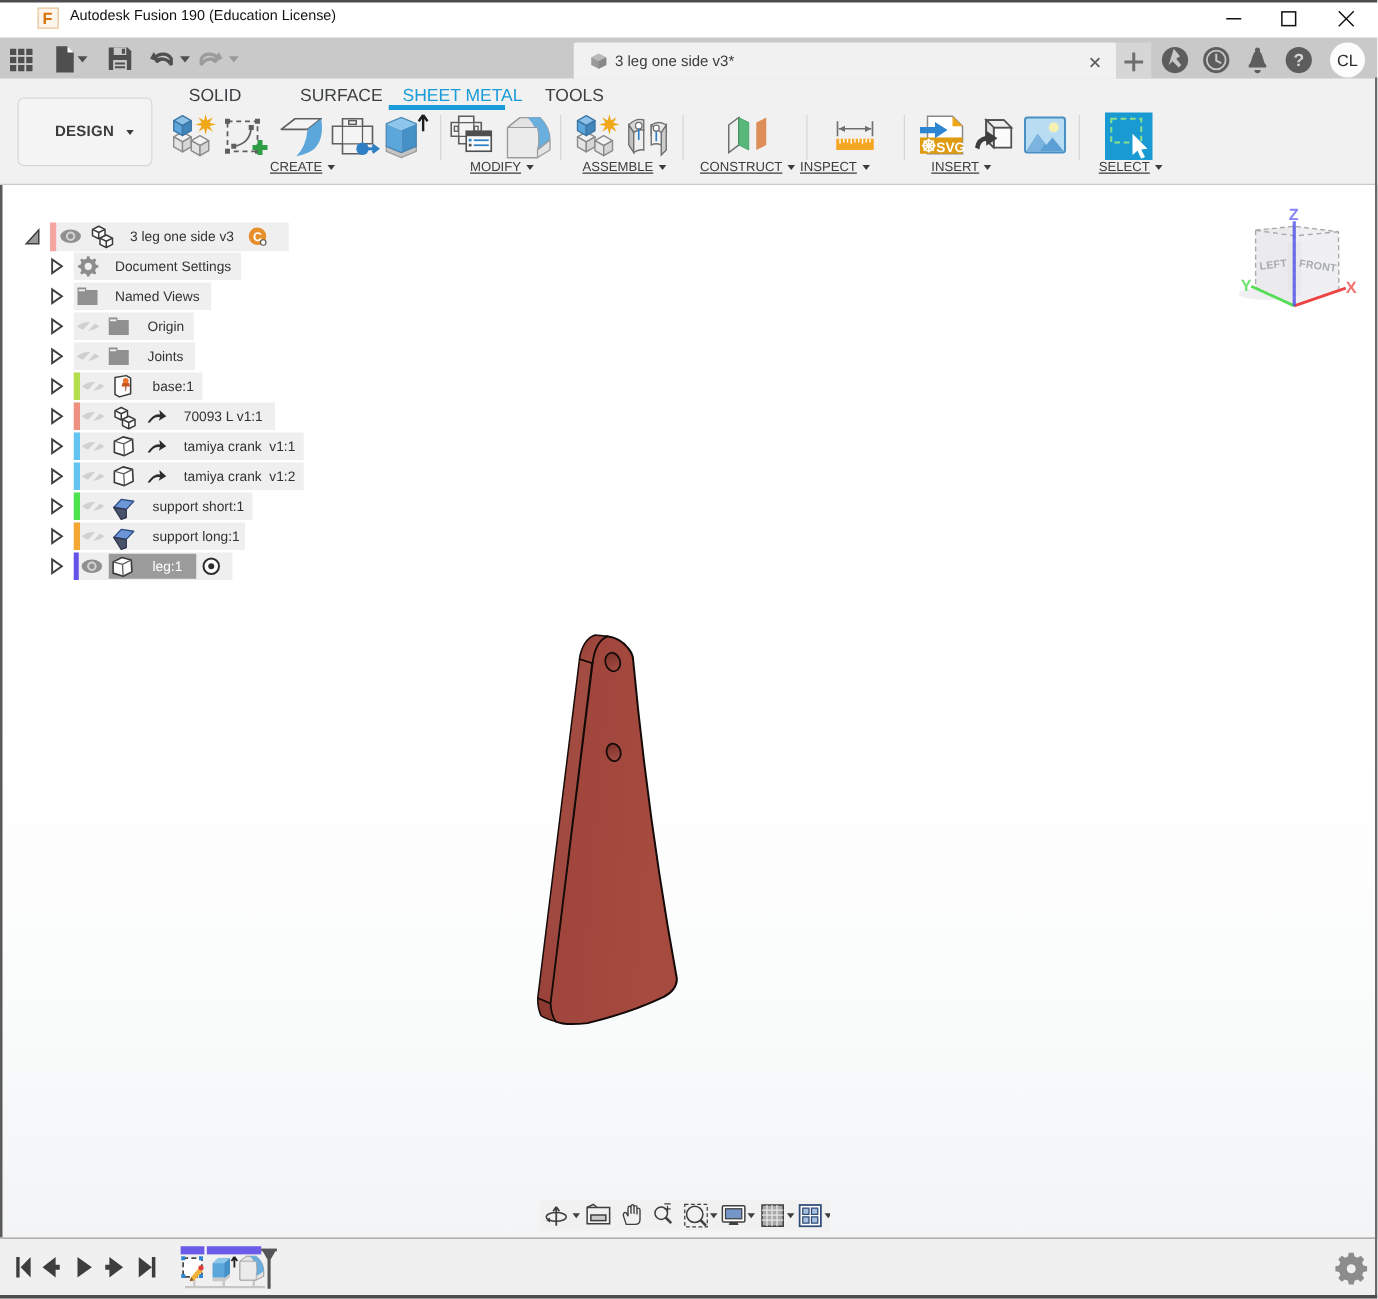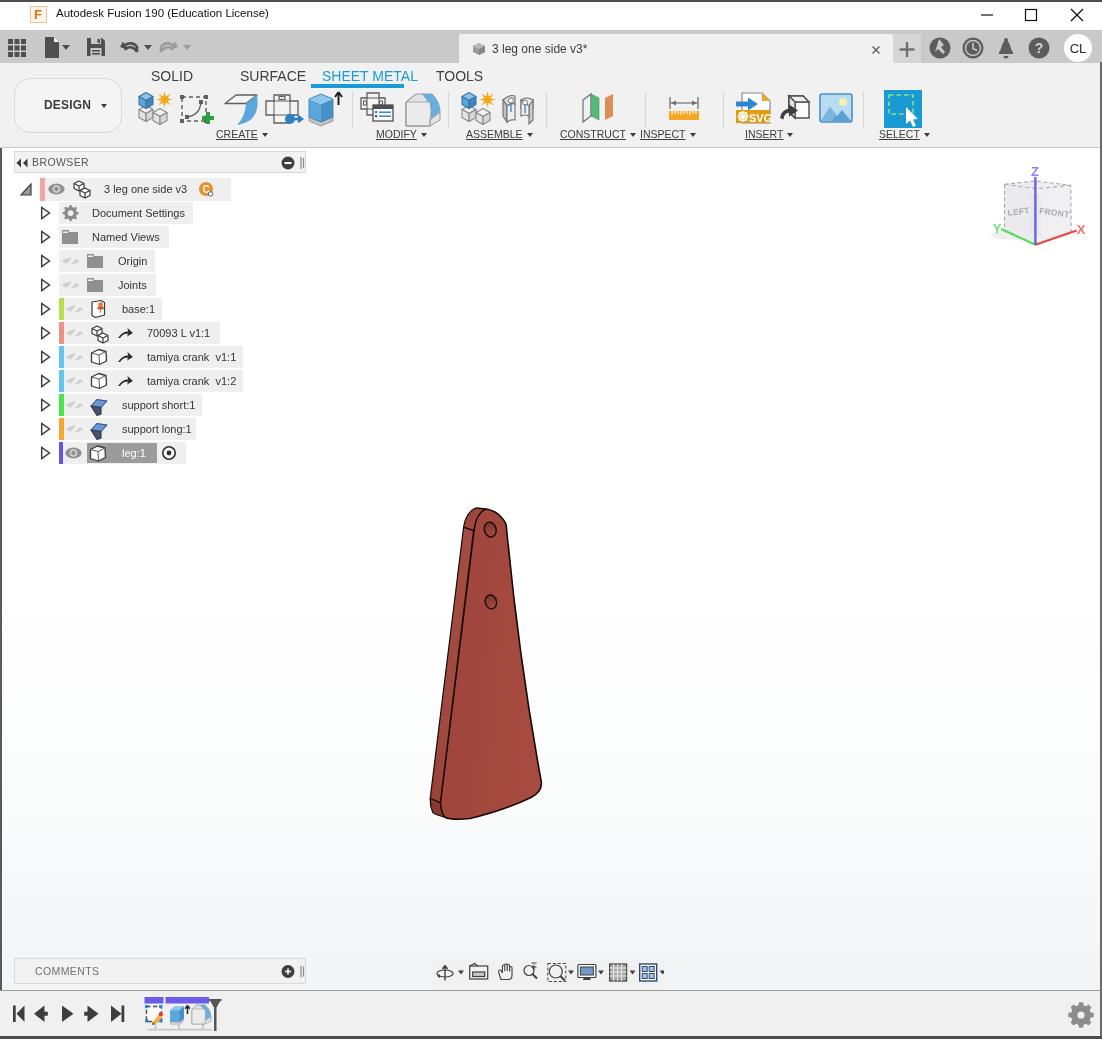--- a/index.html
+++ b/index.html
@@ -15,21 +15,21 @@
 #apptitle { position:absolute; left:56px; top:7px; font-size:11.5px; color:#111; }
 
 
 #qat { position:absolute; left:0; top:30px; width:1102px; height:33px; background:#c9c9c9; }
 #doctab { position:absolute; left:459px; top:4px; width:434px; height:29px; background:#f1f1f1; border-radius:2px 2px 0 0; }
 #doctab .label { position:absolute; left:33px; top:8px; font-size:12px; color:#3c3c3c; }
 #plustile { position:absolute; left:893px; top:4px; width:28px; height:29px; background:#d6d6d6; }
 
 
 #ribbon { position:absolute; left:0; top:63px; width:1102px; height:85px; background:#f1f1f1; border-bottom:1px solid #c9c9c9; }
-#designbtn { position:absolute; left:14px; top:15px; width:108px; height:55px; background:#f4f4f4; border:1px solid #d8d8d8; border-radius:16px; }
+#designbtn { position:absolute; left:14px; top:15px; width:108px; height:55px; background:#f4f4f4; border:1px solid #d8d8d8; border-radius:5px; }
 #designbtn .dlabel { position:absolute; left:29px; top:19px; font-size:12px; font-weight:bold; color:#3c3c3c; letter-spacing:0.2px; white-space:nowrap; }
 .rtab { position:absolute; top:5px; font-size:14px; color:#3d4043; }
 .rtab.active { color:#199bd8; }
 #tabline { position:absolute; left:311px; top:21px; width:93px; height:3.5px; background:#199bd8; }
 .grplabel { position:absolute; top:65px; font-size:10.5px; color:#3c3c3c;text-decoration:underline; }
 .gsep { position:absolute; top:29px; width:1px; height:36px; background:#d7d7d7; }
 .caret { display:inline-block; width:0; height:0; border-left:3.5px solid transparent; border-right:3.5px solid transparent; border-top:4px solid #3c3c3c; margin-left:4px; vertical-align:middle; }
 
 
 #canvas { position:absolute; left:0; top:148px; width:1102px; height:842px;
@@ -326,32 +326,20 @@
       <use href="#planeico" x="583" y="5"></use>
       <use href="#measureico" x="670" y="8"></use>
       <use href="#svgico" x="736" y="4"></use>
       <use href="#meshico" x="779" y="3"></use>
       <use href="#imageico" x="820" y="5"></use>
       <use href="#selectico" x="884" y="1"></use>
     </svg>
   </div>
 
   <div id="canvas">
-    <div id="browserhdr">
-      <svg class="abs" style="left:0px;top:6px" width="14" height="10" viewBox="0 0 14 10">
-        <path d="M6,0.5 L1.5,5 L6,9.5 Z" fill="#3c3c3c"></path>
-        <path d="M12.5,0.5 L8,5 L12.5,9.5 Z" fill="#3c3c3c"></path>
-      </svg>
-      <div class="t">BROWSER</div>
-      <svg class="abs" style="left:266px;top:4px" width="26" height="14" viewBox="0 0 26 14">
-        <circle cx="7" cy="7" r="6.5" fill="#3f3f3f"></circle>
-        <rect x="3.5" y="6" width="7" height="2" fill="#fff"></rect>
-        <path d="M20,1 L20,13 M22.5,2 L22.5,12" stroke="#8a8a8a" stroke-width="1.2" fill="none"></path>
-      </svg>
-    </div>
     <svg id="tree" class="abs" style="left:-2px;top:0" width="320" height="330" viewBox="0 0 320 330" font-family="Liberation Sans" font-size="11" fill="#333">
       <defs>
         <g id="twocube" fill="#fdfdfd" stroke="#3a3a3a" stroke-width="1.2" stroke-linejoin="round">
           <path d="M1,4.5 L6,2 L11,4.5 L11,9.5 L6,12 L1,9.5 Z"></path>
           <path d="M1,4.5 L6,7 L11,4.5 M6,7 L6,12" fill="none"></path>
           <path d="M7,11.5 L12,9 L17,11.5 L17,16.5 L12,19 L7,16.5 Z"></path>
           <path d="M7,11.5 L12,14 L17,11.5 M12,14 L12,19" fill="none"></path>
         </g>
         <g id="cubeico">
           <path d="M0.5,4.5 L7.5,1 L15,3 L15.5,12.5 L8.5,16 L0.5,13.5 Z" fill="#fdfdfd" stroke="#3a3a3a" stroke-width="1.3" stroke-linejoin="round"></path>
@@ -576,28 +564,20 @@
 
       <path d="M43.6,27.2 Q44.5,20 48,14.5 Q51.5,9.5 56,8 L66,9 Q56,13 54,30.5 L53.6,30.4 Z" fill="url(#bandg)" stroke="#140a08" stroke-width="1.3" stroke-linejoin="round"></path>
 
       <g transform="translate(70.2,29.6) rotate(-16)">
         <ellipse cx="0" cy="0" rx="5.9" ry="7.5" fill="url(#holeg)" stroke="#140a08" stroke-width="1.4"></ellipse>
       </g>
       <g transform="translate(70.9,101.9) rotate(-16)">
         <ellipse cx="0" cy="0" rx="5.6" ry="7.0" fill="url(#holeg)" stroke="#140a08" stroke-width="1.4"></ellipse>
       </g>
     </svg>
-    <div id="commentsbar">
-      <div class="t">COMMENTS</div>
-      <svg class="abs" style="left:266px;top:5px" width="26" height="15" viewBox="0 0 26 15">
-        <circle cx="7" cy="7.5" r="6.5" fill="#3f3f3f"></circle>
-        <path d="M7,4.5 L7,10.5 M4,7.5 L10,7.5" stroke="#fff" stroke-width="1.6"></path>
-        <path d="M20,1.5 L20,13.5 M22.5,2.5 L22.5,12.5" stroke="#8a8a8a" stroke-width="1.2" fill="none"></path>
-      </svg>
-    </div>
     <svg id="navbar" viewBox="0 0 232 25" preserveAspectRatio="xMinYMid slice">
       <g stroke="#3f3f3f" fill="none" stroke-width="1.2">
 
         <g transform="translate(13,12.5)">
           <ellipse cx="0" cy="1" rx="8" ry="3.5"></ellipse>
           <path d="M0,8 L0,-7 M0,-7 L-2.5,-3.5 M0,-7 L2.5,-3.5" stroke-width="1.4"></path>
           <path d="M-8,3.5 L-5,5.5 L-5,1.5 Z" fill="#3f3f3f" stroke="none"></path>
         </g>
         <path d="M26,10.5 l6,0 l-3,4 z" fill="#3f3f3f" stroke="none"></path>
 

